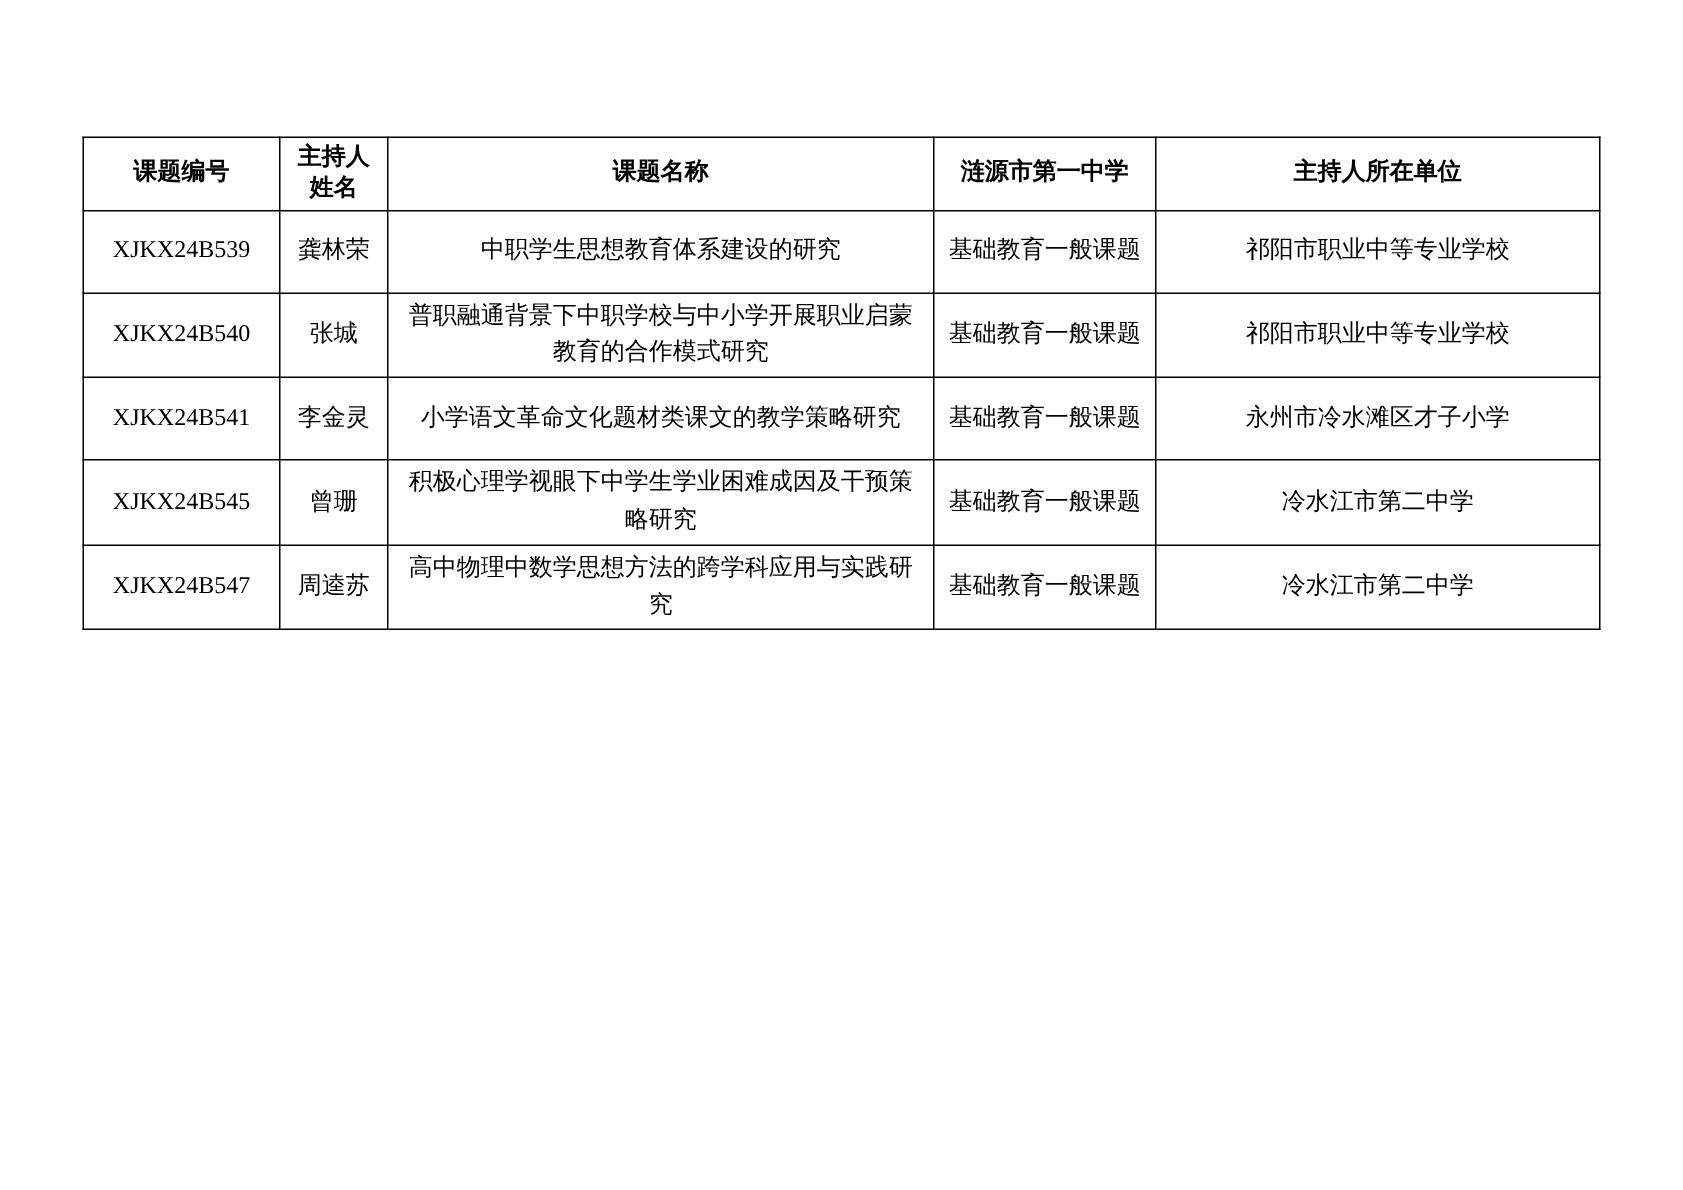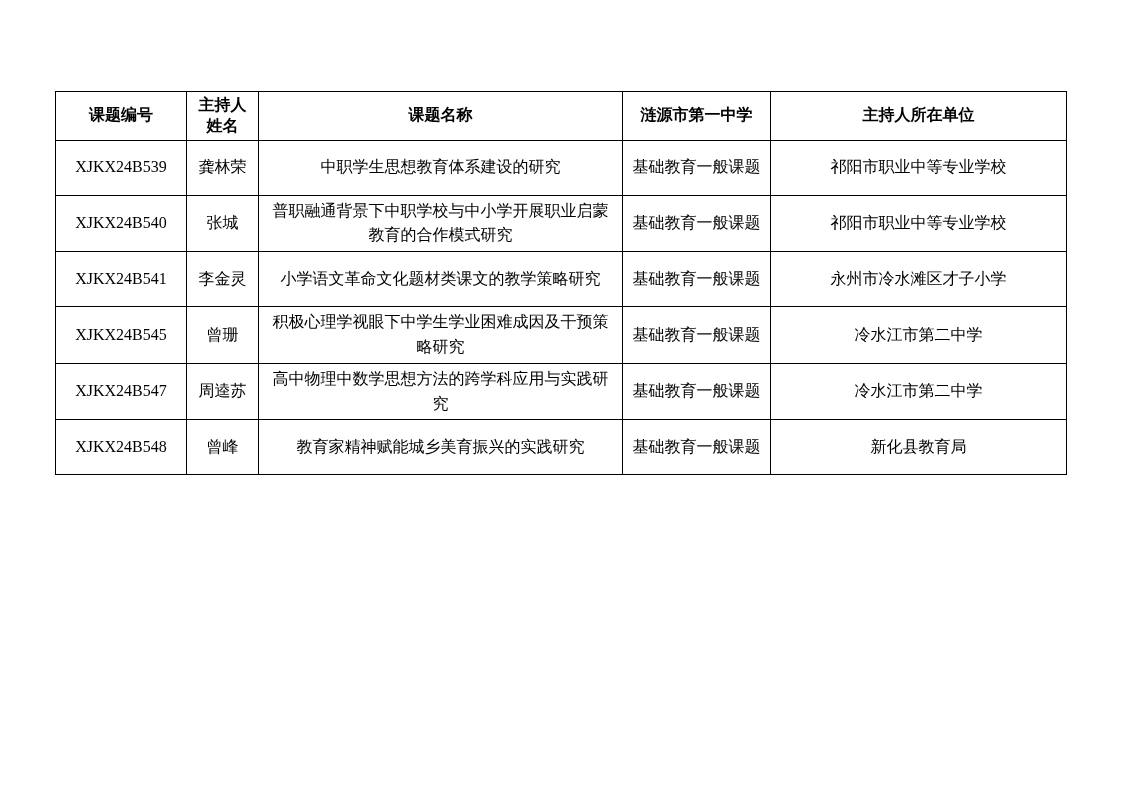--- a/index.html
+++ b/index.html
@@ -102,22 +102,15 @@
         <td>基础教育一般课题</td>
         <td>冷水江市第二中学</td>
       </tr>
       <tr>
         <td>XJKX24B547</td>
         <td>周逵苏</td>
         <td>高中物理中数学思想方法的跨学科应用与实践研究</td>
         <td>基础教育一般课题</td>
         <td>冷水江市第二中学</td>
       </tr>
-      <tr>
-        <td>XJKX24B548</td>
-        <td>曾峰</td>
-        <td>教育家精神赋能城乡美育振兴的实践研究</td>
-        <td>基础教育一般课题</td>
-        <td>新化县教育局</td>
-      </tr>
     </tbody>
   </table>
 </div>
 
 </body></html>

